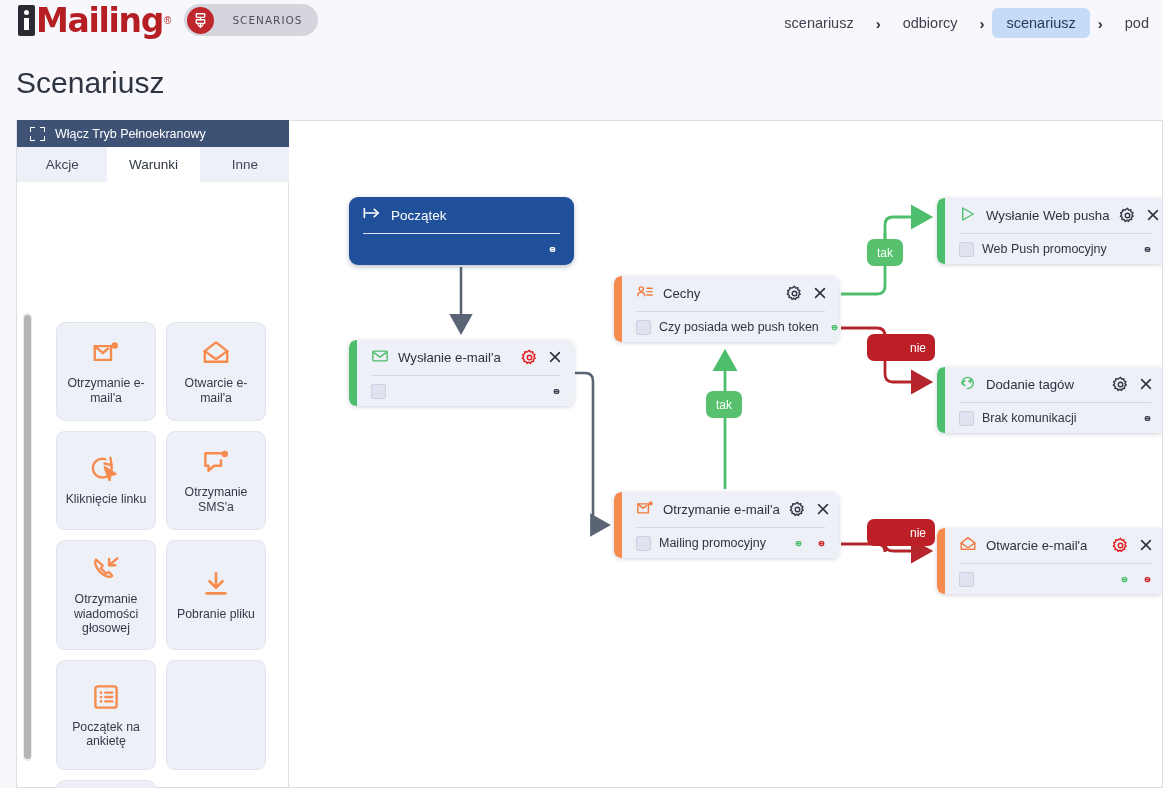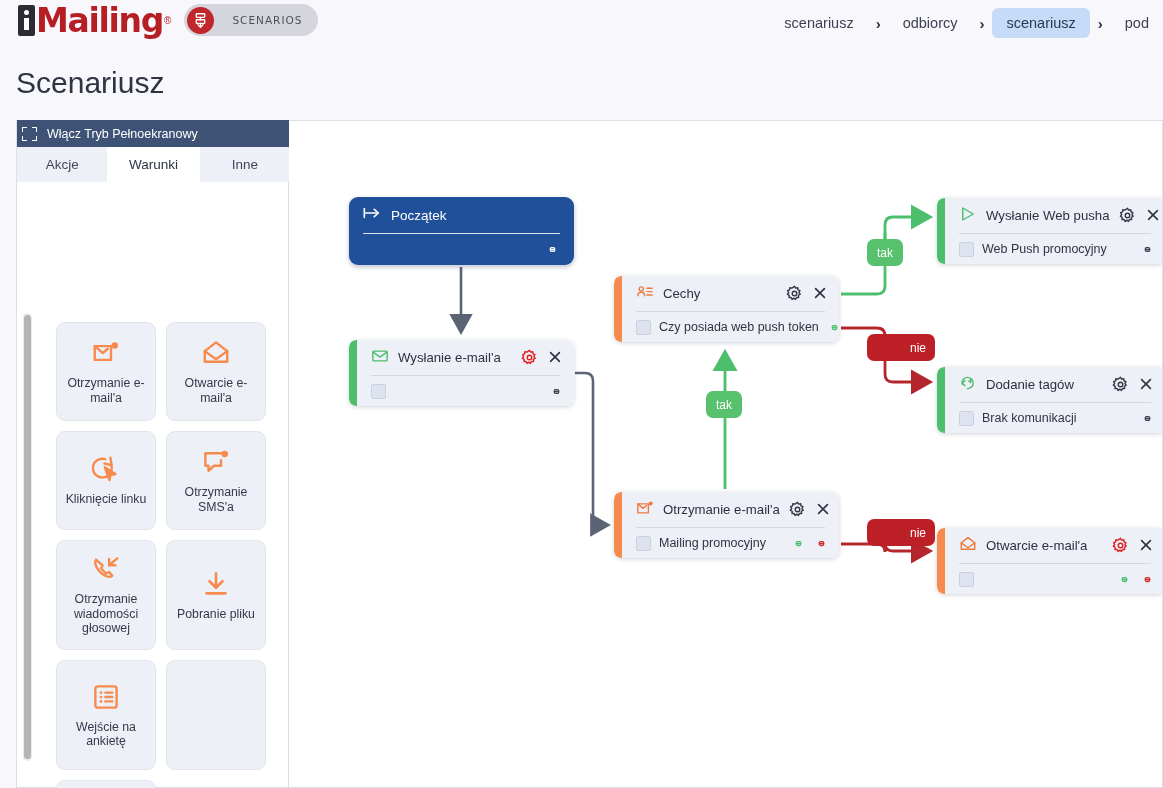--- a/index.html
+++ b/index.html
@@ -78,21 +78,21 @@
   
   .panel {
     position: absolute; left: 0; top: 0; width: 273px; height: 668px;
     background: #ffffff;
     border: 1px solid #dcdfe8;
     border-top: none;
   }
   .panel-header {
     position: absolute; left: 0; top: 0; width: 273px; height: 27px;
     background: #3d5275; color: #ffffff;
-    display: flex; align-items: center; gap: 10px; padding-left: 5px;
+    display: flex; align-items: center; gap: 10px; padding-left: 13px;
     font-size: 12.5px;
   }
   .fullscreen-icon { width: 15px; height: 14px; position: relative; flex: 0 0 auto; }
   .fullscreen-icon span { position: absolute; width: 5px; height: 5px; }
   .fs-tl { left: 0; top: 0; border-left: 1.6px solid #fff; border-top: 1.6px solid #fff; }
   .fs-tr { right: 0; top: 0; border-right: 1.6px solid #fff; border-top: 1.6px solid #fff; }
   .fs-bl { left: 0; bottom: 0; border-left: 1.6px solid #fff; border-bottom: 1.6px solid #fff; }
   .fs-br { right: 0; bottom: 0; border-right: 1.6px solid #fff; border-bottom: 1.6px solid #fff; }
 
   .tabs {
@@ -353,21 +353,21 @@
             <svg viewBox="0 0 24 24" width="30" height="30" fill="none" stroke="#f68b4d" stroke-width="1.9" stroke-linecap="round" stroke-linejoin="round">
               <rect x="3.5" y="3.5" width="17" height="17" rx="2"></rect>
               <circle cx="8" cy="8.5" r="1.1" fill="#f68b4d" stroke="none"></circle>
               <circle cx="8" cy="12" r="1.1" fill="#f68b4d" stroke="none"></circle>
               <circle cx="8" cy="15.5" r="1.1" fill="#f68b4d" stroke="none"></circle>
               <path d="M11.5 8.5 L17 8.5"></path>
                 <path d="M11.5 12 L17 12"></path>
                 <path d="M11.5 15.5 L17 15.5"></path>
             </svg>
           </span>
-          <span class="pal-label">Wejście na ankietę</span>
+          <span class="pal-label">Początek na ankietę</span>
         </div>
 
         <div class="pal-item">
           
           
         </div>
 
         <div class="pal-item">
           
           

